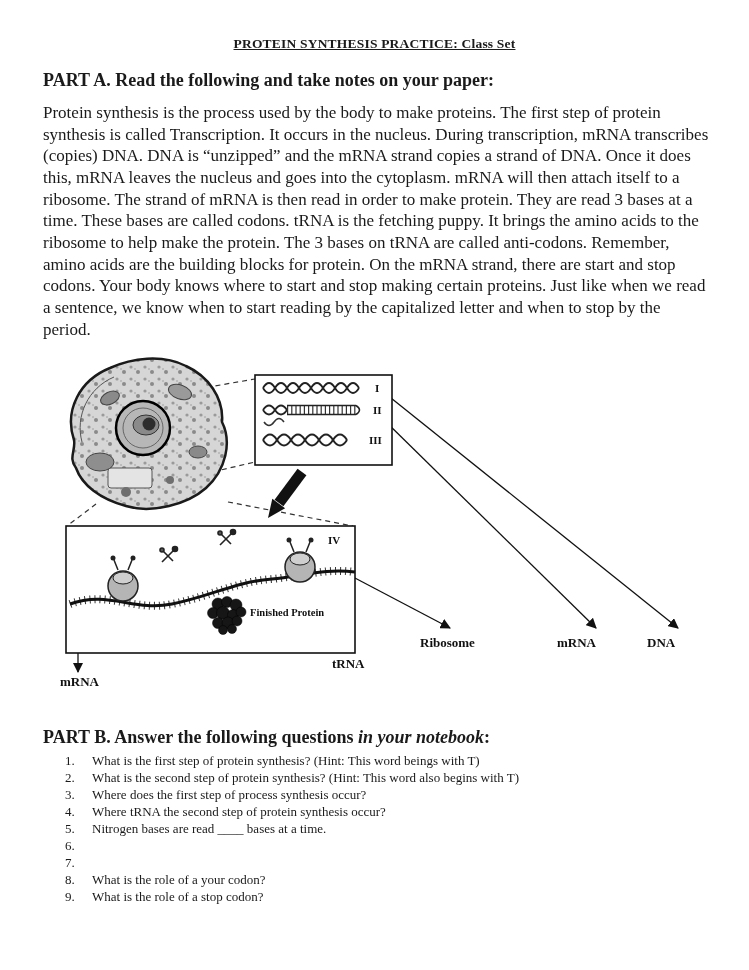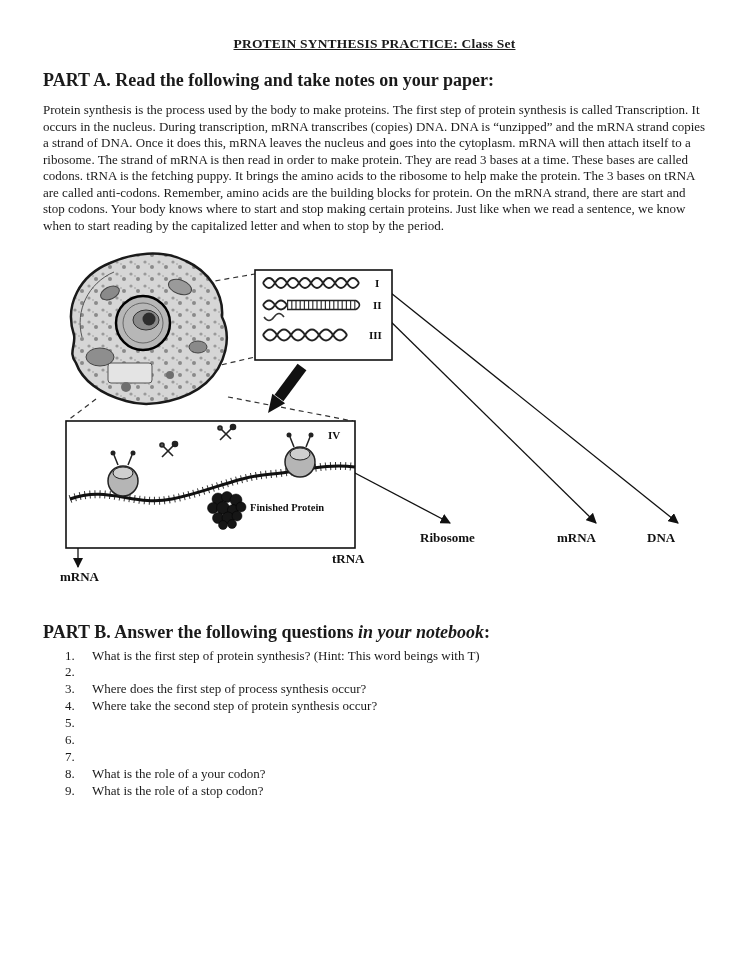--- a/index.html
+++ b/index.html
@@ -12,21 +12,21 @@
     overflow: hidden;
   }
   .page { width: 749px; height: 938px; padding-top: 36px; position: relative; }
   .title {
     font-size: 13.5px; font-weight: bold; text-decoration: underline;
     text-align: center; margin: 0; letter-spacing: 0.2px;
   }
   .part-heading { font-size: 18px; font-weight: bold; margin: 18px 40px 0 43px; }
   .part-b { margin-top: 30px; }
   .italic { font-style: italic; }
-  .body-text { font-size: 13px; line-height: 1.275; margin: 11px 40px 0 43px; }
+  .body-text { font-size: 17px; line-height: 1.275; margin: 11px 40px 0 43px; }
   .questions {
     list-style: none; margin: 5px 40px 0 43px; padding: 0;
     font-size: 13px; line-height: 1.3;
   }
   .questions li { display: flex; }
   .qnum { flex: 0 0 27px; margin-left: 22px; }
   .diagram { position: relative; height: 345px; margin-top: 12px; }
   .diagram svg { position: absolute; left: 30px; top: 0; }
   text.stage { font-family: "Liberation Serif", serif; font-size: 11px; font-weight: bold; fill: #111; }
   text.arrow-label { font-family: "Liberation Serif", serif; font-size: 13px; font-weight: bold; fill: #111; }
@@ -185,31 +185,33 @@
 
   <h2 class="part-heading part-b"><span>PART B.  Answer the following questions </span><span class="italic">in your notebook</span><span>:</span></h2>
 
   <ol class="questions">
     <li>
         <span class="qnum">1.</span>
         <span>What is the first step of protein synthesis? (Hint: This word beings with T)</span>
       </li>
     <li>
         <span class="qnum">2.</span>
+        <span>What is the second step of protein synthesis? (Hint: This word also begins with T)</span>
       </li>
     <li>
         <span class="qnum">3.</span>
         <span>Where does the first step of process synthesis occur?</span>
       </li>
     <li>
         <span class="qnum">4.</span>
-        <span>Where take the second step of protein synthesis occur?</span>
+        <span>Where tRNA the second step of protein synthesis occur?</span>
       </li>
     <li>
         <span class="qnum">5.</span>
+        <span>Nitrogen bases are read ____ bases at a time.</span>
       </li>
     <li>
         <span class="qnum">6.</span>
       </li>
     <li>
         <span class="qnum">7.</span>
       </li>
     <li>
         <span class="qnum">8.</span>
         <span>What is the role of a your codon?</span>

